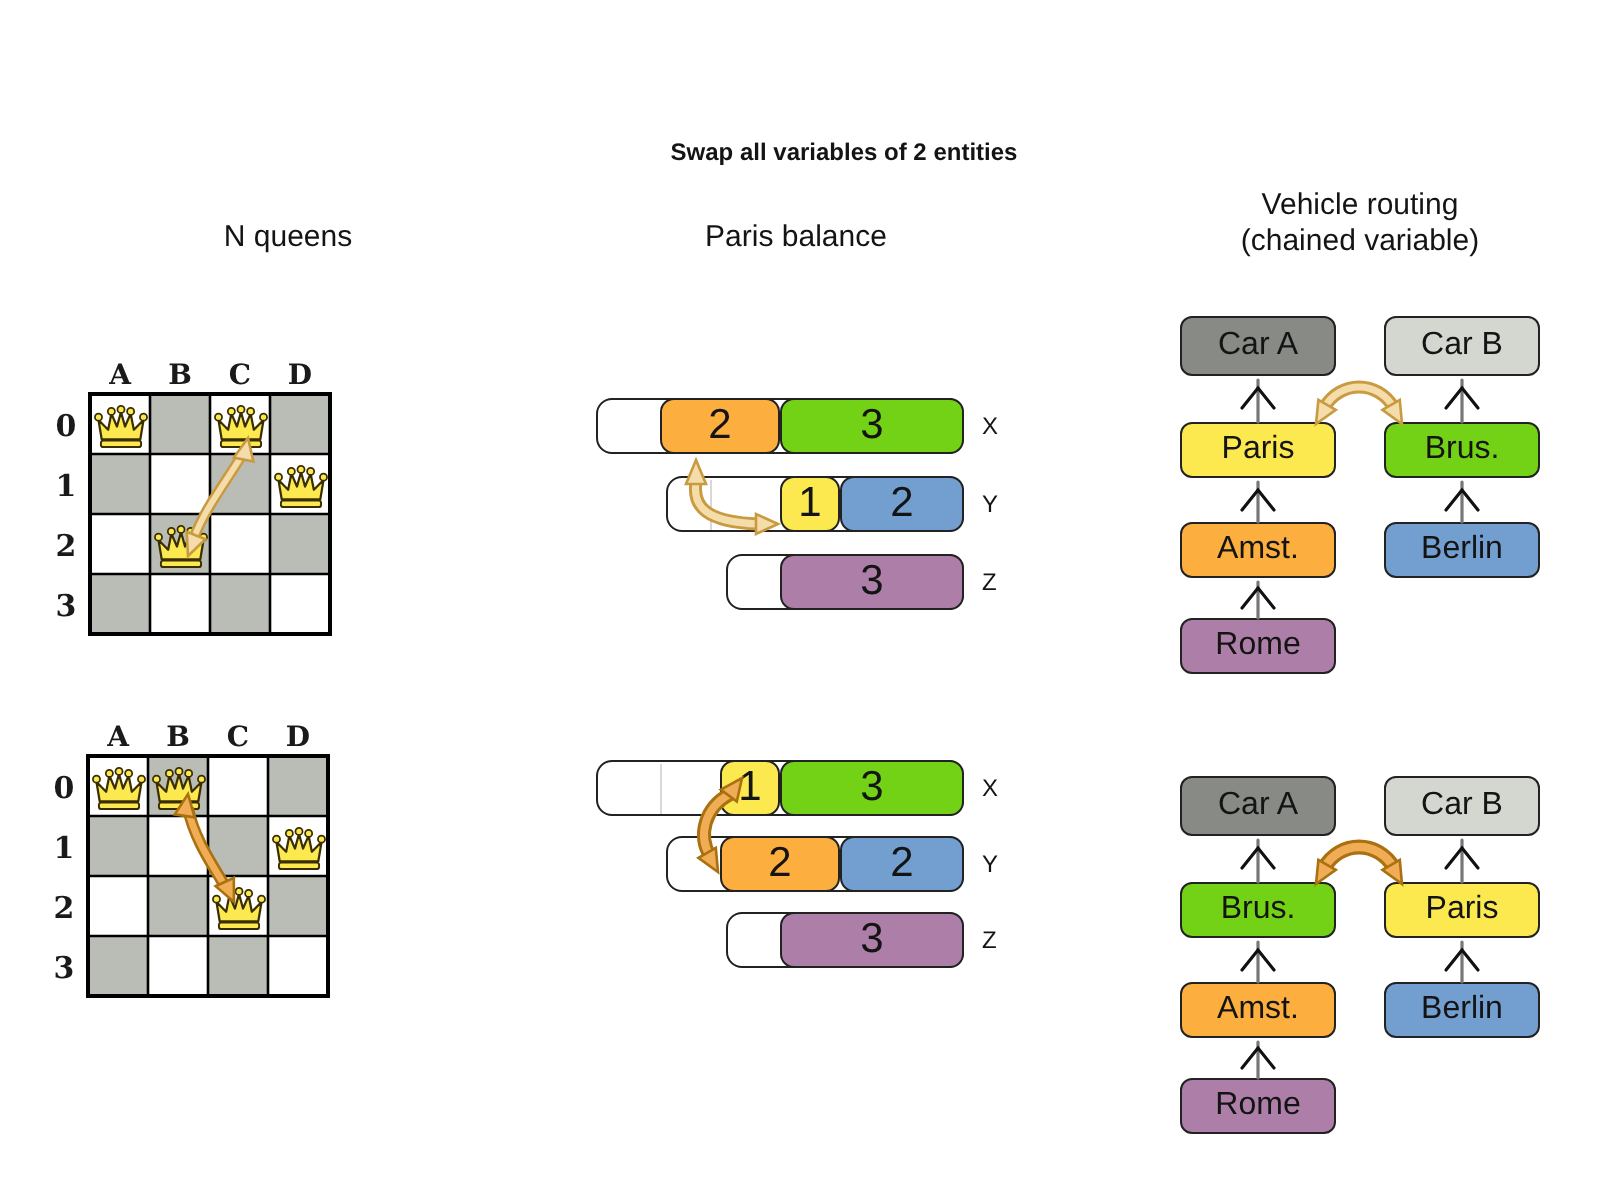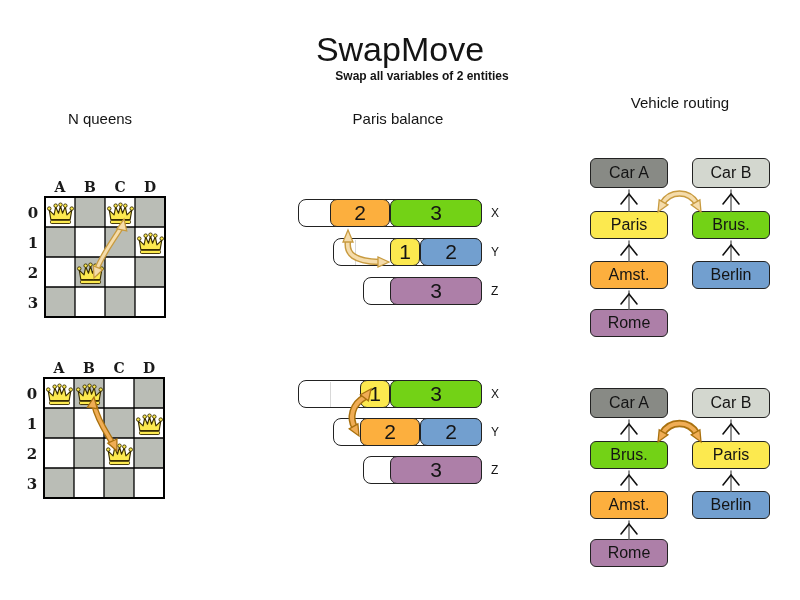--- a/index.html
+++ b/index.html
@@ -1,21 +1,21 @@
 <!DOCTYPE html>
 <html><head>
 <meta charset="utf-8">
 <style>
   html,body{margin:0;padding:0;background:#fff;}
   .canvas{position:relative;width:800px;height:600px;background:#fff;overflow:hidden;
           font-family:"Liberation Sans",sans-serif;color:#111;}
   .title{position:absolute;left:0;right:0;top:30px;text-align:center;font-size:34px;color:#141414;}
   .subtitle{position:absolute;left:0;right:0;top:69px;text-align:center;font-size:12px;font-weight:bold;color:#141414;margin-left:44px;}
   .col-header{position:absolute;width:200px;text-align:center;font-size:15px;color:#141414;}
-  .h-nqueens{left:0;top:110px;}
+  .h-nqueens{left:0;top:110px;padding-left:44px;}
   .h-cloud{left:298px;top:110px;}
   .h-vrp{left:580px;top:94px;line-height:18px;}
   .boardsvg{position:absolute;}
   .cloud-row{position:absolute;height:28px;background:#fff;border:1.6px solid #222;
              border-radius:8px;box-sizing:border-box;}
   .cloud-blk{position:absolute;height:28px;border:1.6px solid #222;border-radius:7px;
              box-sizing:border-box;display:flex;align-items:center;justify-content:center;
              font-size:21px;color:#141414;}
   .cloud-tick{position:absolute;width:1px;height:25px;background:#d8d8d8;}
   .cloud-lab{position:absolute;width:24px;font-size:12px;color:#141414;}
@@ -25,27 +25,27 @@
   .h-car{height:30px;}
   .h-city{height:28px;}
   .overlay{position:absolute;left:0;top:0;pointer-events:none;}
   .boardlabel{font-family:"DejaVu Serif","Liberation Serif",serif;font-weight:bold;fill:#1a1a1a;}
 </style>
 </head>
 <body>
 
 <div class="canvas">
 
-  <div class="title">SwapMove</div>
   <div class="subtitle">Swap all variables of 2 entities</div>
 
   <div class="col-header h-nqueens">N queens</div>
   <div class="col-header h-cloud">Paris balance</div>
   <div class="col-header h-vrp">
     <div>Vehicle routing</div>
+    <div>(chained variable)</div>
   </div>
 
   <svg class="boardsvg" style="left:23px;top:177px" width="150" height="148" viewBox="0 0 150 148">
     <defs>
       <symbol id="queen" viewBox="0 0 36 28">
         <path d="M6,22 L4,10 L10,16 L12,6 L15.5,14 L18,5 L20.5,14 L24,6 L26,16 L32,10 L30,22 Z" stroke="#3a2e00" stroke-width="1.4" stroke-linejoin="round" fill="#fce94f"></path>
         <circle cx="4" cy="8.2" r="2.2" stroke="#3a2e00" stroke-width="1.1" fill="#fce94f"></circle>
         <circle cx="12" cy="4.6" r="2.2" stroke="#3a2e00" stroke-width="1.1" fill="#fce94f"></circle>
         <circle cx="18" cy="3.4" r="2.2" stroke="#3a2e00" stroke-width="1.1" fill="#fce94f"></circle>
         <circle cx="24" cy="4.6" r="2.2" stroke="#3a2e00" stroke-width="1.1" fill="#fce94f"></circle>

